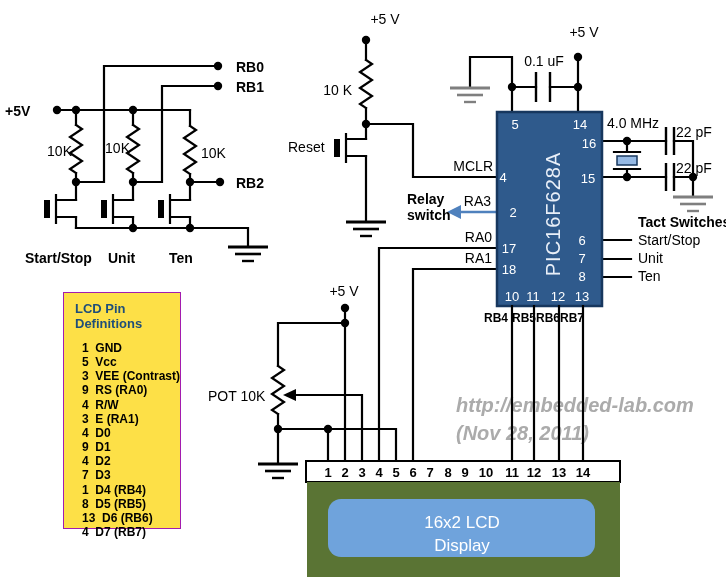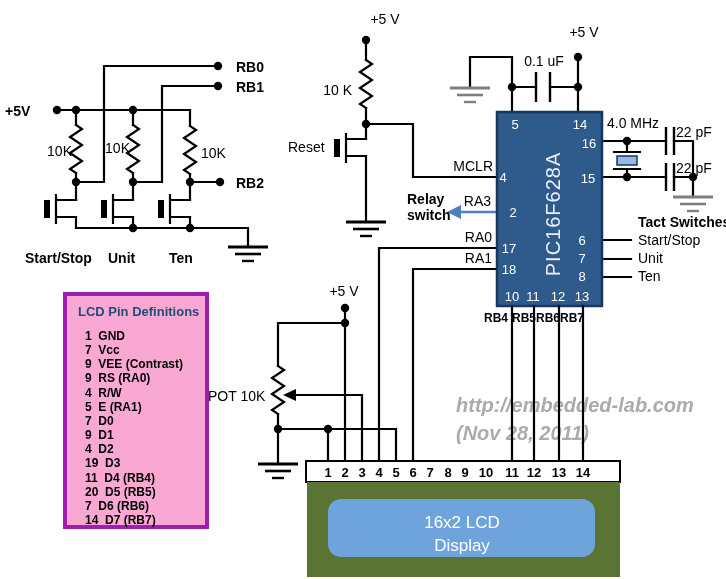--- a/index.html
+++ b/index.html
@@ -13,22 +13,22 @@
   .dot{fill:#000;}
   .t14{font-size:14px;}
   .b{font-weight:bold;}
   .semi{font-weight:600;}
   .pinw{font-size:13px;fill:#fff;}
   .chipname{font-size:20px;fill:#E9EFF8;letter-spacing:1px;}
   .stripnum{font-size:13px;font-weight:bold;}
   .rbl{font-size:12px;font-weight:600;}
   .wm{font-size:20px;font-weight:bold;font-style:italic;fill:#ABABAB;}
   .lcdtxt{font-size:17px;fill:#ffffff;}
-  .defs-box{position:absolute;left:63px;top:292px;width:146px;height:237px;
-            border:4px solid #a21caf;box-sizing:border-box;background:#f9a8d4;}
+  .defs-box{position:absolute;left:63px;top:292px;width:118px;height:237px;
+            border:1px solid #a21caf;box-sizing:border-box;background:#fde047;}
   .defs-title{margin:8px 0 0 11px;font-size:13px;font-weight:bold;color:#1F4E79;}
   .defs-items{margin:10px 0 12px 18px;}
   .defs-item{font-size:12px;font-weight:bold;line-height:14.15px;white-space:pre;color:#000;}
 </style>
 </head>
 <body>
 
 <div class="canvas">
 <svg width="726" height="579" viewBox="0 0 726 579">
   <defs>
@@ -222,28 +222,28 @@
         <circle cx="345" cy="323" r="4.2"></circle>
     <circle cx="278" cy="429" r="4.2"></circle>
         <circle cx="328" cy="429" r="4.2"></circle>
   </g>
 </svg>
 
 <div class="defs-box">
   <div class="defs-title">LCD Pin Definitions</div>
   <div class="defs-items">
     <div class="defs-item">1  GND</div>
-    <div class="defs-item">7  Vcc</div>
-    <div class="defs-item">9  VEE (Contrast)</div>
+    <div class="defs-item">5  Vcc</div>
+    <div class="defs-item">3  VEE (Contrast)</div>
     <div class="defs-item">9  RS (RA0)</div>
     <div class="defs-item">4  R/W</div>
-    <div class="defs-item">5  E (RA1)</div>
-    <div class="defs-item">7  D0</div>
+    <div class="defs-item">3  E (RA1)</div>
+    <div class="defs-item">4  D0</div>
     <div class="defs-item">9  D1</div>
     <div class="defs-item">4  D2</div>
-    <div class="defs-item">19  D3</div>
-    <div class="defs-item">11  D4 (RB4)</div>
-    <div class="defs-item">20  D5 (RB5)</div>
-    <div class="defs-item">7  D6 (RB6)</div>
-    <div class="defs-item">14  D7 (RB7)</div>
+    <div class="defs-item">7  D3</div>
+    <div class="defs-item">1  D4 (RB4)</div>
+    <div class="defs-item">8  D5 (RB5)</div>
+    <div class="defs-item">13  D6 (RB6)</div>
+    <div class="defs-item">4  D7 (RB7)</div>
   </div>
 </div>
 </div>
 
 </body></html>

